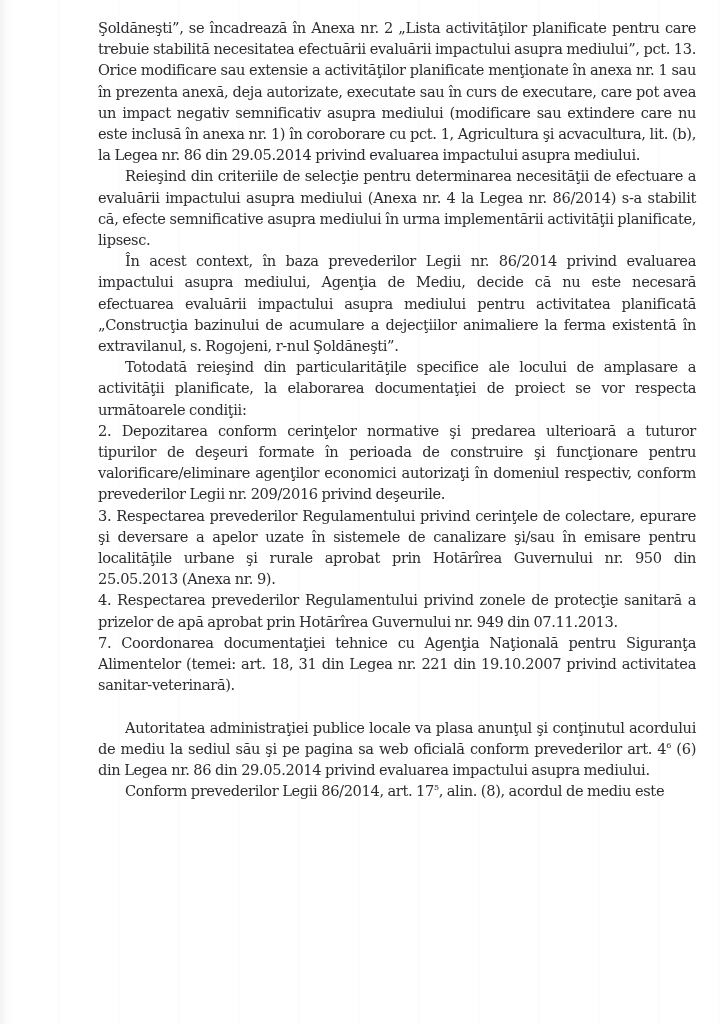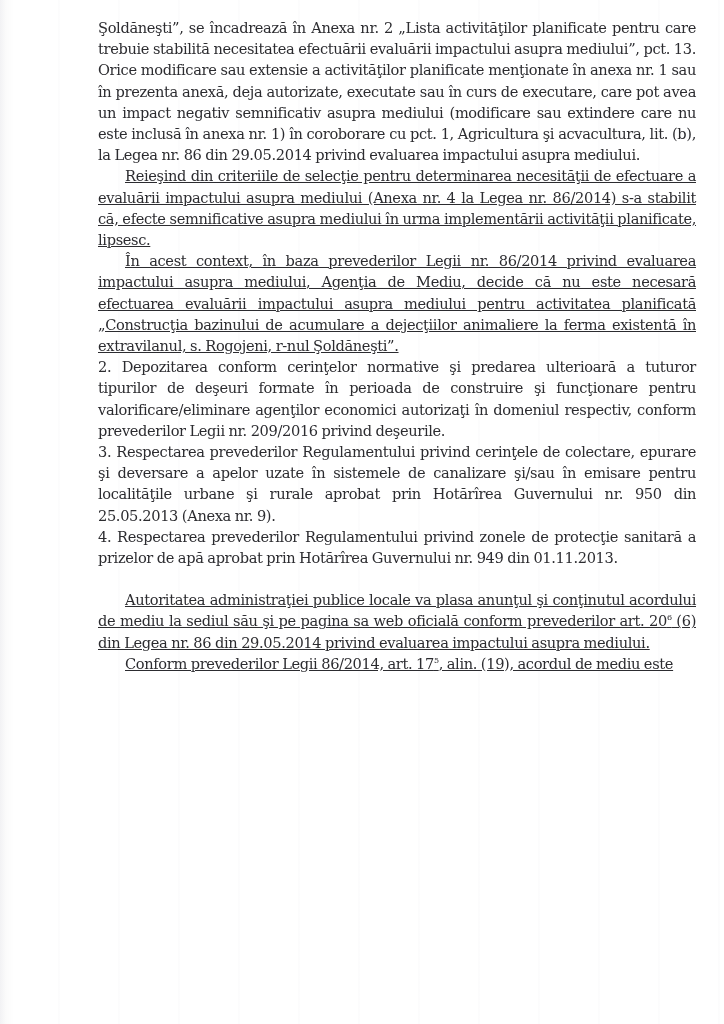--- a/index.html
+++ b/index.html
@@ -43,45 +43,46 @@
       color: #2c2c30;
       text-align: justify;
       letter-spacing: -0.35px;
       word-spacing: -0.5px;
     }
     .content p {
       margin: 0;
     }
     .indent {
       text-indent: 27px;
-      text-decoration: underline;
     }
     .gap {
       height: 21px;
     }
     sup {
       font-size: 8px;
       line-height: 0;
       vertical-align: 6px;
     }
   </style>
 </head>
 <body>
 
 <div class="page">
   <div class="scan-lines"></div>
 
   <div class="content">
     <p>Şoldăneşti”, se încadrează în Anexa nr. 2 „Lista activităţilor planificate pentru care trebuie stabilită necesitatea efectuării evaluării impactului asupra mediului”, pct. 13. Orice modificare sau extensie a activităţilor planificate menţionate în anexa nr. 1 sau în prezenta anexă, deja autorizate, executate sau în curs de executare, care pot avea un impact negativ semnificativ asupra mediului (modificare sau extindere care nu este inclusă în anexa nr. 1) în coroborare cu pct. 1, Agricultura şi acvacultura, lit. (b), la Legea nr. 86 din 29.05.2014 privind evaluarea impactului asupra mediului.</p>
     <p class="indent">Reieşind din criteriile de selecţie pentru determinarea necesităţii de efectuare a evaluării impactului asupra mediului (Anexa nr. 4 la Legea nr. 86/2014) s-a stabilit că, efecte semnificative asupra mediului în urma implementării activităţii planificate, lipsesc.</p>
     <p class="indent">În acest context, în baza prevederilor Legii nr. 86/2014 privind evaluarea impactului asupra mediului, Agenţia de Mediu, decide că nu este necesară efectuarea evaluării impactului asupra mediului pentru activitatea planificată „Construcţia bazinului de acumulare a dejecţiilor animaliere la ferma existentă în extravilanul, s. Rogojeni, r-nul Şoldăneşti”.</p>
+    <p class="indent">Totodată reieşind din particularităţile specifice ale locului de amplasare a activităţii planificate, la elaborarea documentaţiei de proiect se vor respecta următoarele condiţii:</p>
 
     <p>2. Depozitarea conform cerinţelor normative şi predarea ulterioară a tuturor tipurilor de deşeuri formate în perioada de construire şi funcţionare pentru valorificare/eliminare agenţilor economici autorizaţi în domeniul respectiv, conform prevederilor Legii nr. 209/2016 privind deşeurile.</p>
     <p>3. Respectarea prevederilor Regulamentului privind cerinţele de colectare, epurare şi deversare a apelor uzate în sistemele de canalizare şi/sau în emisare pentru localităţile urbane şi rurale aprobat prin Hotărîrea Guvernului nr. 950 din 25.05.2013 (Anexa nr. 9).</p>
-    <p>4. Respectarea prevederilor Regulamentului privind zonele de protecţie sanitară a prizelor de apă aprobat prin Hotărîrea Guvernului nr. 949 din 01.11.2013.</p>
+    <p>4. Respectarea prevederilor Regulamentului privind zonele de protecţie sanitară a prizelor de apă aprobat prin Hotărîrea Guvernului nr. 949 din 07.11.2013.</p>
+    <p>7. Coordonarea documentaţiei tehnice cu Agenţia Naţională pentru Siguranţa Alimentelor (temei: art. 18, 31 din Legea nr. 221 din 19.10.2007 privind activitatea sanitar-veterinară).</p>
 
     <div class="gap"></div>
 
-    <p class="indent"><span>Autoritatea administraţiei publice locale va plasa anunţul şi conţinutul acordului de mediu la sediul său şi pe pagina sa web oficială conform prevederilor art. 20</span><sup>6</sup><span> (6) din Legea nr. 86 din 29.05.2014 privind evaluarea impactului asupra mediului.</span></p>
+    <p class="indent"><span>Autoritatea administraţiei publice locale va plasa anunţul şi conţinutul acordului de mediu la sediul său şi pe pagina sa web oficială conform prevederilor art. 4</span><sup>6</sup><span> (6) din Legea nr. 86 din 29.05.2014 privind evaluarea impactului asupra mediului.</span></p>
 
-    <p class="indent"><span>Conform prevederilor Legii 86/2014, art. 17</span><sup>5</sup><span>, alin. (19), acordul de mediu este</span></p>
+    <p class="indent"><span>Conform prevederilor Legii 86/2014, art. 17</span><sup>5</sup><span>, alin. (8), acordul de mediu este</span></p>
   </div>
 </div>
 
 </body></html>

